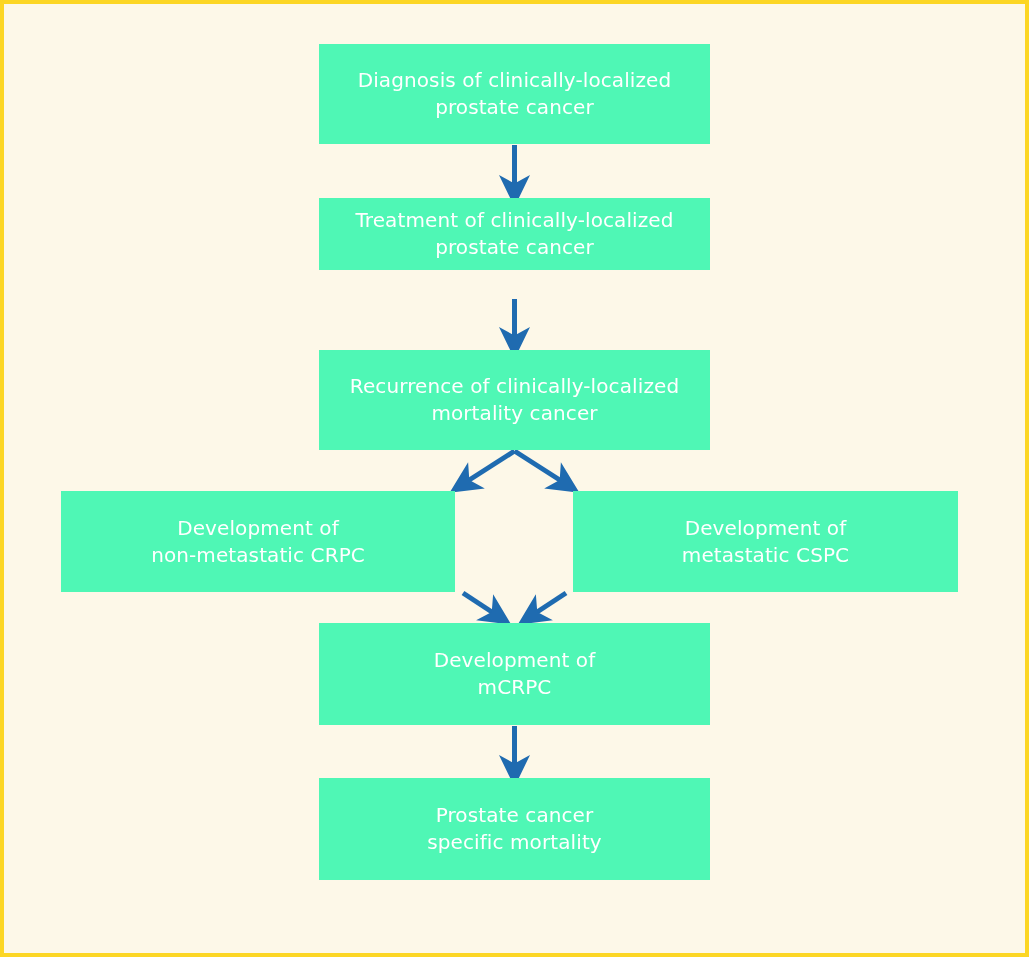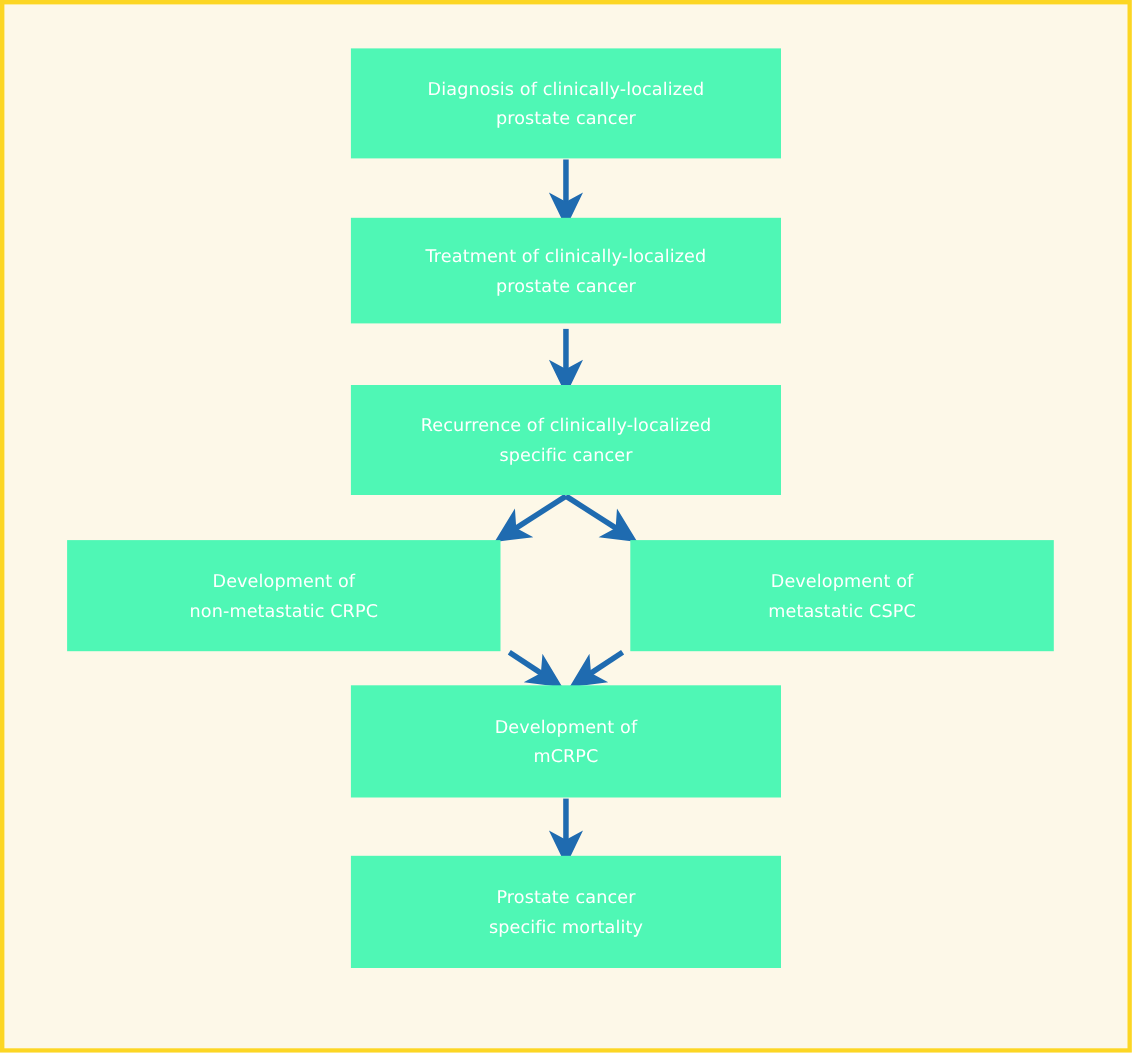--- a/index.html
+++ b/index.html
@@ -19,21 +19,21 @@
     font-family: "DejaVu Sans", "Liberation Sans", sans-serif;
   }
   .flow-box {
     position: absolute;
     background: #4FF7B5;
     color: #FFFFFF;
     display: flex;
     align-items: center;
     justify-content: center;
     text-align: center;
-    font-size: 16px;
+    font-size: 20px;
     line-height: 27px;
     font-weight: 400;
     letter-spacing: 0.1px;
     box-sizing: border-box;
     padding: 4px 10px;
     white-space: pre-line;
   }
   .arrow-layer {
     position: absolute;
     left: 0;
@@ -47,21 +47,21 @@
     left: 0;
     right: 0;
     top: 908px;
     text-align: center;
     font-size: 14.5px;
     color: #231F20;
     font-family: "DejaVu Sans", "Liberation Sans", sans-serif;
   }
   
   #box-diagnosis      { left: 315px; top: 40px;  width: 391px; height: 100px; }
-  #box-treatment      { left: 315px; top: 194px; width: 391px; height: 96px; }
+  #box-treatment      { left: 315px; top: 194px; width: 391px; height: 72px; }
   #box-recurrence     { left: 315px; top: 346px; width: 391px; height: 100px; }
   #box-nmcrpc         { left: 57px;  top: 487px; width: 394px; height: 101px; }
   #box-mcspc          { left: 569px; top: 487px; width: 385px; height: 101px; }
   #box-mcrpc          { left: 315px; top: 619px; width: 391px; height: 102px; }
   #box-mortality      { left: 315px; top: 774px; width: 391px; height: 102px; }
 </style>
 </head>
 <body>
 
 <div id="canvas">
@@ -88,21 +88,21 @@
     <line x1="510.5" y1="722" x2="510.5" y2="767" stroke="#1F6BB0" stroke-width="5" marker-end="url(#ah)"></line>
   </svg>
 
   <div class="flow-box" id="box-diagnosis">Diagnosis of clinically-localized
 prostate cancer</div>
 
   <div class="flow-box" id="box-treatment">Treatment of clinically-localized
 prostate cancer</div>
 
   <div class="flow-box" id="box-recurrence">Recurrence of clinically-localized
-specific cancer</div>
+mortality cancer</div>
 
   <div class="flow-box" id="box-nmcrpc">Development of
 non-metastatic CRPC</div>
 
   <div class="flow-box" id="box-mcspc">Development of
 metastatic CSPC</div>
 
   <div class="flow-box" id="box-mcrpc">Development of
 mCRPC</div>
 

